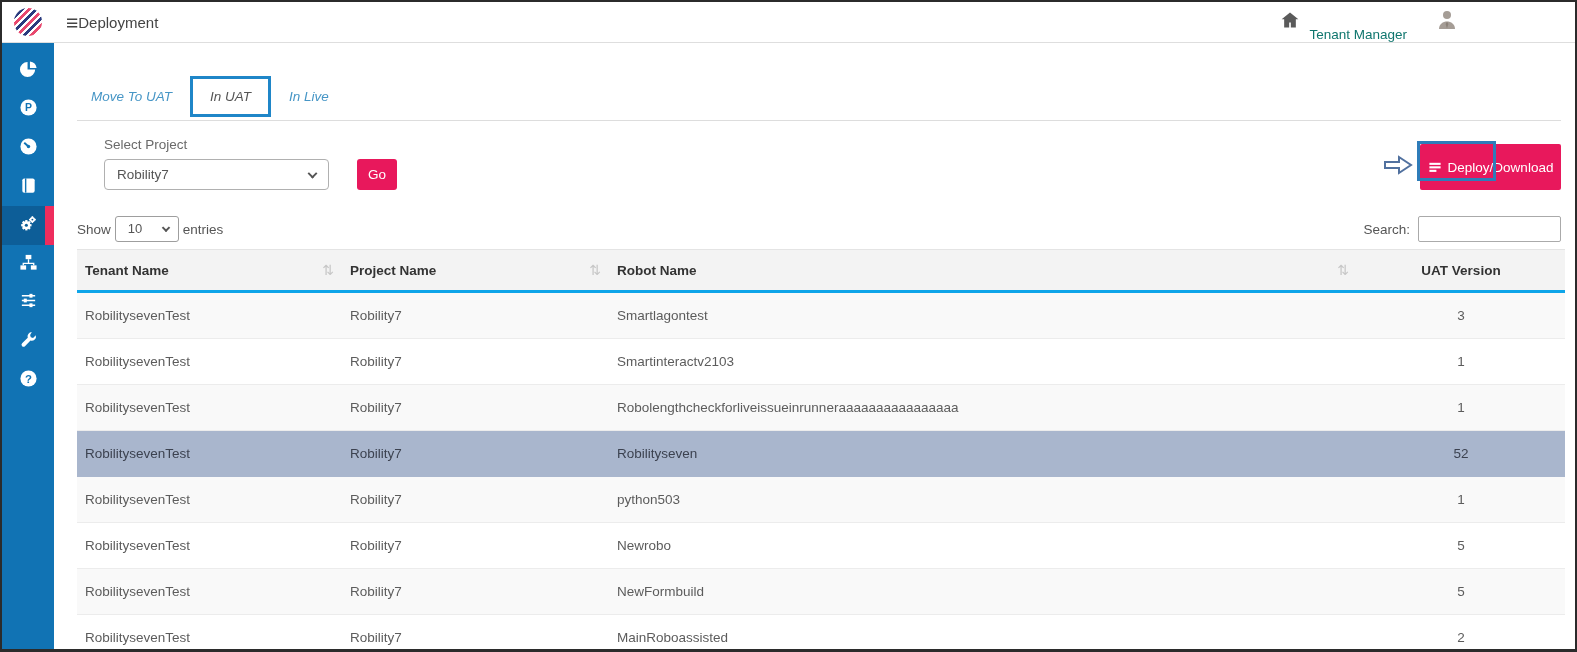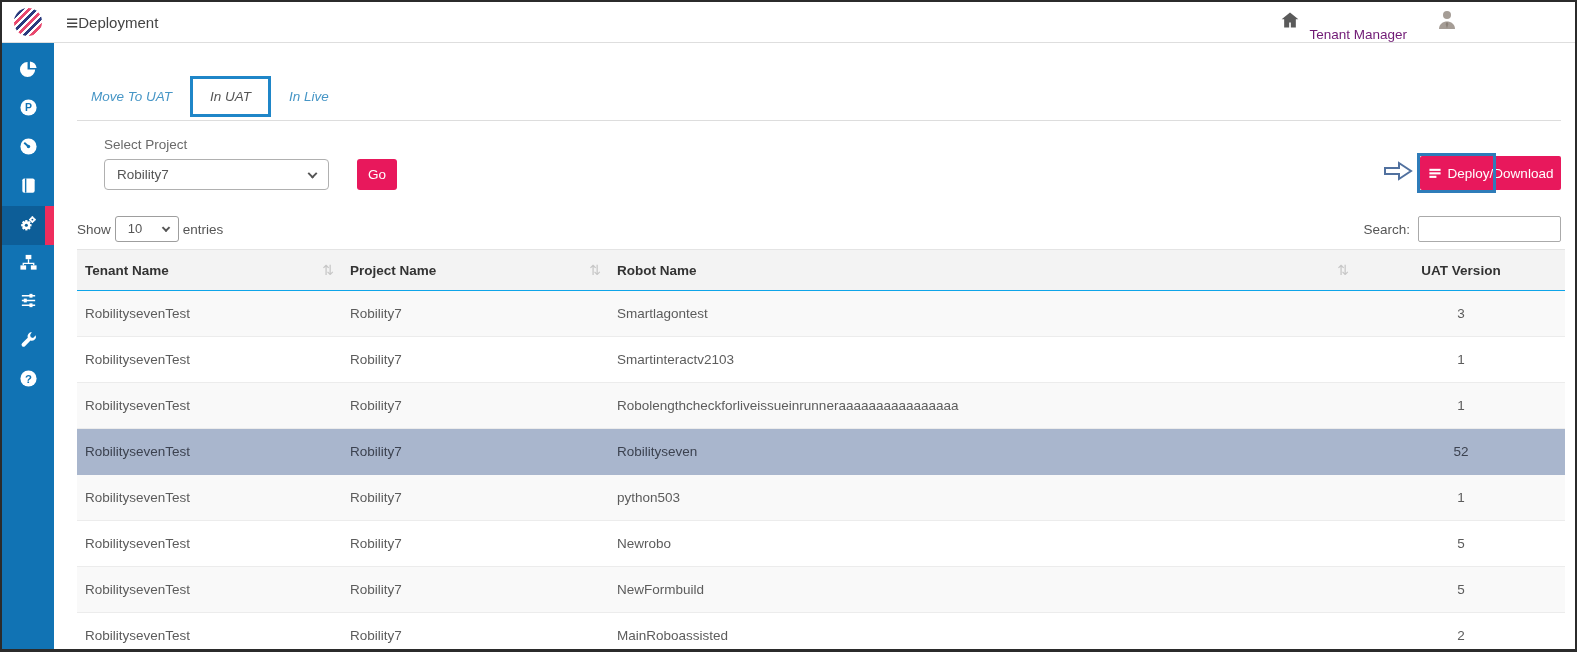--- a/index.html
+++ b/index.html
@@ -15,21 +15,21 @@
   .logo-box { width:52px; display:flex; justify-content:center; align-items:center; }
   .logo {
     width:28px; height:28px; border-radius:50%;
     background:repeating-linear-gradient(135deg,#e8486e 0 3px,#ffffff 3px 5px,#2a3b7e 5px 8px,#ffffff 8px 10px);
   }
   .hamburger { margin-left:12px; font-size:21px; color:#444; cursor:pointer; line-height:1; }
   .page-title { font-size:15px; color:#444; }
   .top-spacer { flex:1; }
   .home-group { display:flex; align-items:center; gap:9px; margin-right:28px; cursor:pointer; }
   .home-group svg { width:20px; height:20px; }
-  .tm-label { font-size:13.5px; color:#701a75;margin-top:24px; }
+  .tm-label { font-size:13.5px; color:#0f766e;margin-top:24px; }
   .user-icon { margin-right:116px; cursor:pointer; }
   .user-icon svg { width:24px; height:24px; }
   
   .sidebar { position:absolute; top:41px; left:0; bottom:0; width:52px; background:#1173b4; padding-top:9px; z-index:4; }
   .side-item { position:relative; height:38.6px; display:flex; align-items:center; justify-content:center; cursor:pointer; }
   .side-item svg { width:19px; height:19px; }
   .side-item.active { background:#0d5e98; }
   .side-item.active::after { content:""; position:absolute; right:0; top:0; bottom:0; width:9px; background:#ee2d5d; }
   
   .main { position:absolute; left:52px; top:41px; right:0; bottom:0; background:#fff; padding:0 14px 0 23px; }
@@ -43,37 +43,37 @@
   .field-label { font-size:13.5px; color:#6a6a6a; margin-bottom:7px; }
   .select-box { position:relative; width:225px; height:31px; border:1px solid #b0b0b0; border-radius:4px;
                 background:#fff; font-size:13.5px; color:#555; line-height:29px; padding:0 28px 0 12px; cursor:pointer; }
   .chev { position:absolute; right:12px; top:50%; width:7px; height:7px;
           border-right:2px solid #555; border-bottom:2px solid #555; transform:translateY(-70%) rotate(45deg); }
   .project-group { margin-left:27px; }
   .go-btn { margin-left:28px; width:40px; height:31px; background:#e8185c; color:#fff; border:none; border-radius:3px;
             font-size:13.5px; cursor:pointer; font-family:inherit; }
   .deploy-wrap { margin-left:auto; display:flex; align-items:center; position:relative; }
   .anno-arrow { margin-right:7px; }
-  .deploy-btn { width:141px; height:34px; background:#e8185c; color:#fff; border:none; border-radius:2px;
+  .deploy-btn { width:141px; height:46px; background:#e8185c; color:#fff; border:none; border-radius:2px;
                 font-size:13.5px; display:flex; align-items:center; justify-content:center; gap:6px;
                 cursor:pointer; font-family:inherit; white-space:nowrap; }
   .deploy-btn svg { width:14px; height:14px; }
   .anno-box { position:absolute; left:34px; top:-3px; width:79px; height:40px; border:3px solid #2e7cb9; pointer-events:none; }
   
   .list-controls { margin-top:26px; display:flex; }
   .show-group, .search-group { display:flex; align-items:center; font-size:13.5px; color:#555; }
   .entries-select { position:relative; width:64px; height:26px; border:1px solid #9e9e9e; border-radius:3px;
                     margin:0 4px; font-size:13px; color:#555; line-height:24px; padding:0 20px 0 12px; cursor:pointer; }
   .entries-select .chev { width:6px; height:6px; right:9px; }
   .search-group { margin-left:auto; }
   .search-input { width:143px; height:26px; margin-left:8px; border:1px solid #aaa; border-radius:2px;
                   font-size:13px; padding:0 6px; font-family:inherit; outline:none; }
   
   table { margin-top:7px; width:1488px; border-collapse:collapse; table-layout:fixed; }
-  thead th { background:#f3f3f3; border-top:1px solid #e4e4e4; border-bottom:1px solid #0ea5e9;
+  thead th { background:#f3f3f3; border-top:1px solid #e4e4e4; border-bottom:3px solid #0ea5e9;
              font-size:13.5px; color:#333; font-weight:bold; text-align:center; padding:12px 8px; cursor:pointer; }
   th .th-inner { display:flex; align-items:center; }
   th .sort-glyph { margin-left:auto; color:#c6c6c6; font-weight:normal; font-size:14px; }
   th.col-uat .th-inner { justify-content:center; }
   tbody td { font-size:13.5px; color:#5c5c5c; padding:15px 8px; border-bottom:1px solid #ececec;
              overflow:hidden; white-space:nowrap; text-overflow:ellipsis; }
   tbody tr { background:#fff; cursor:pointer; }
   tbody tr:nth-child(odd) { background:#f9f9f9; }
   tbody tr.selected { background:#a9b6cd; }
   tbody tr.selected td { color:#3c4250; border-bottom-color:#a9b6cd; }

